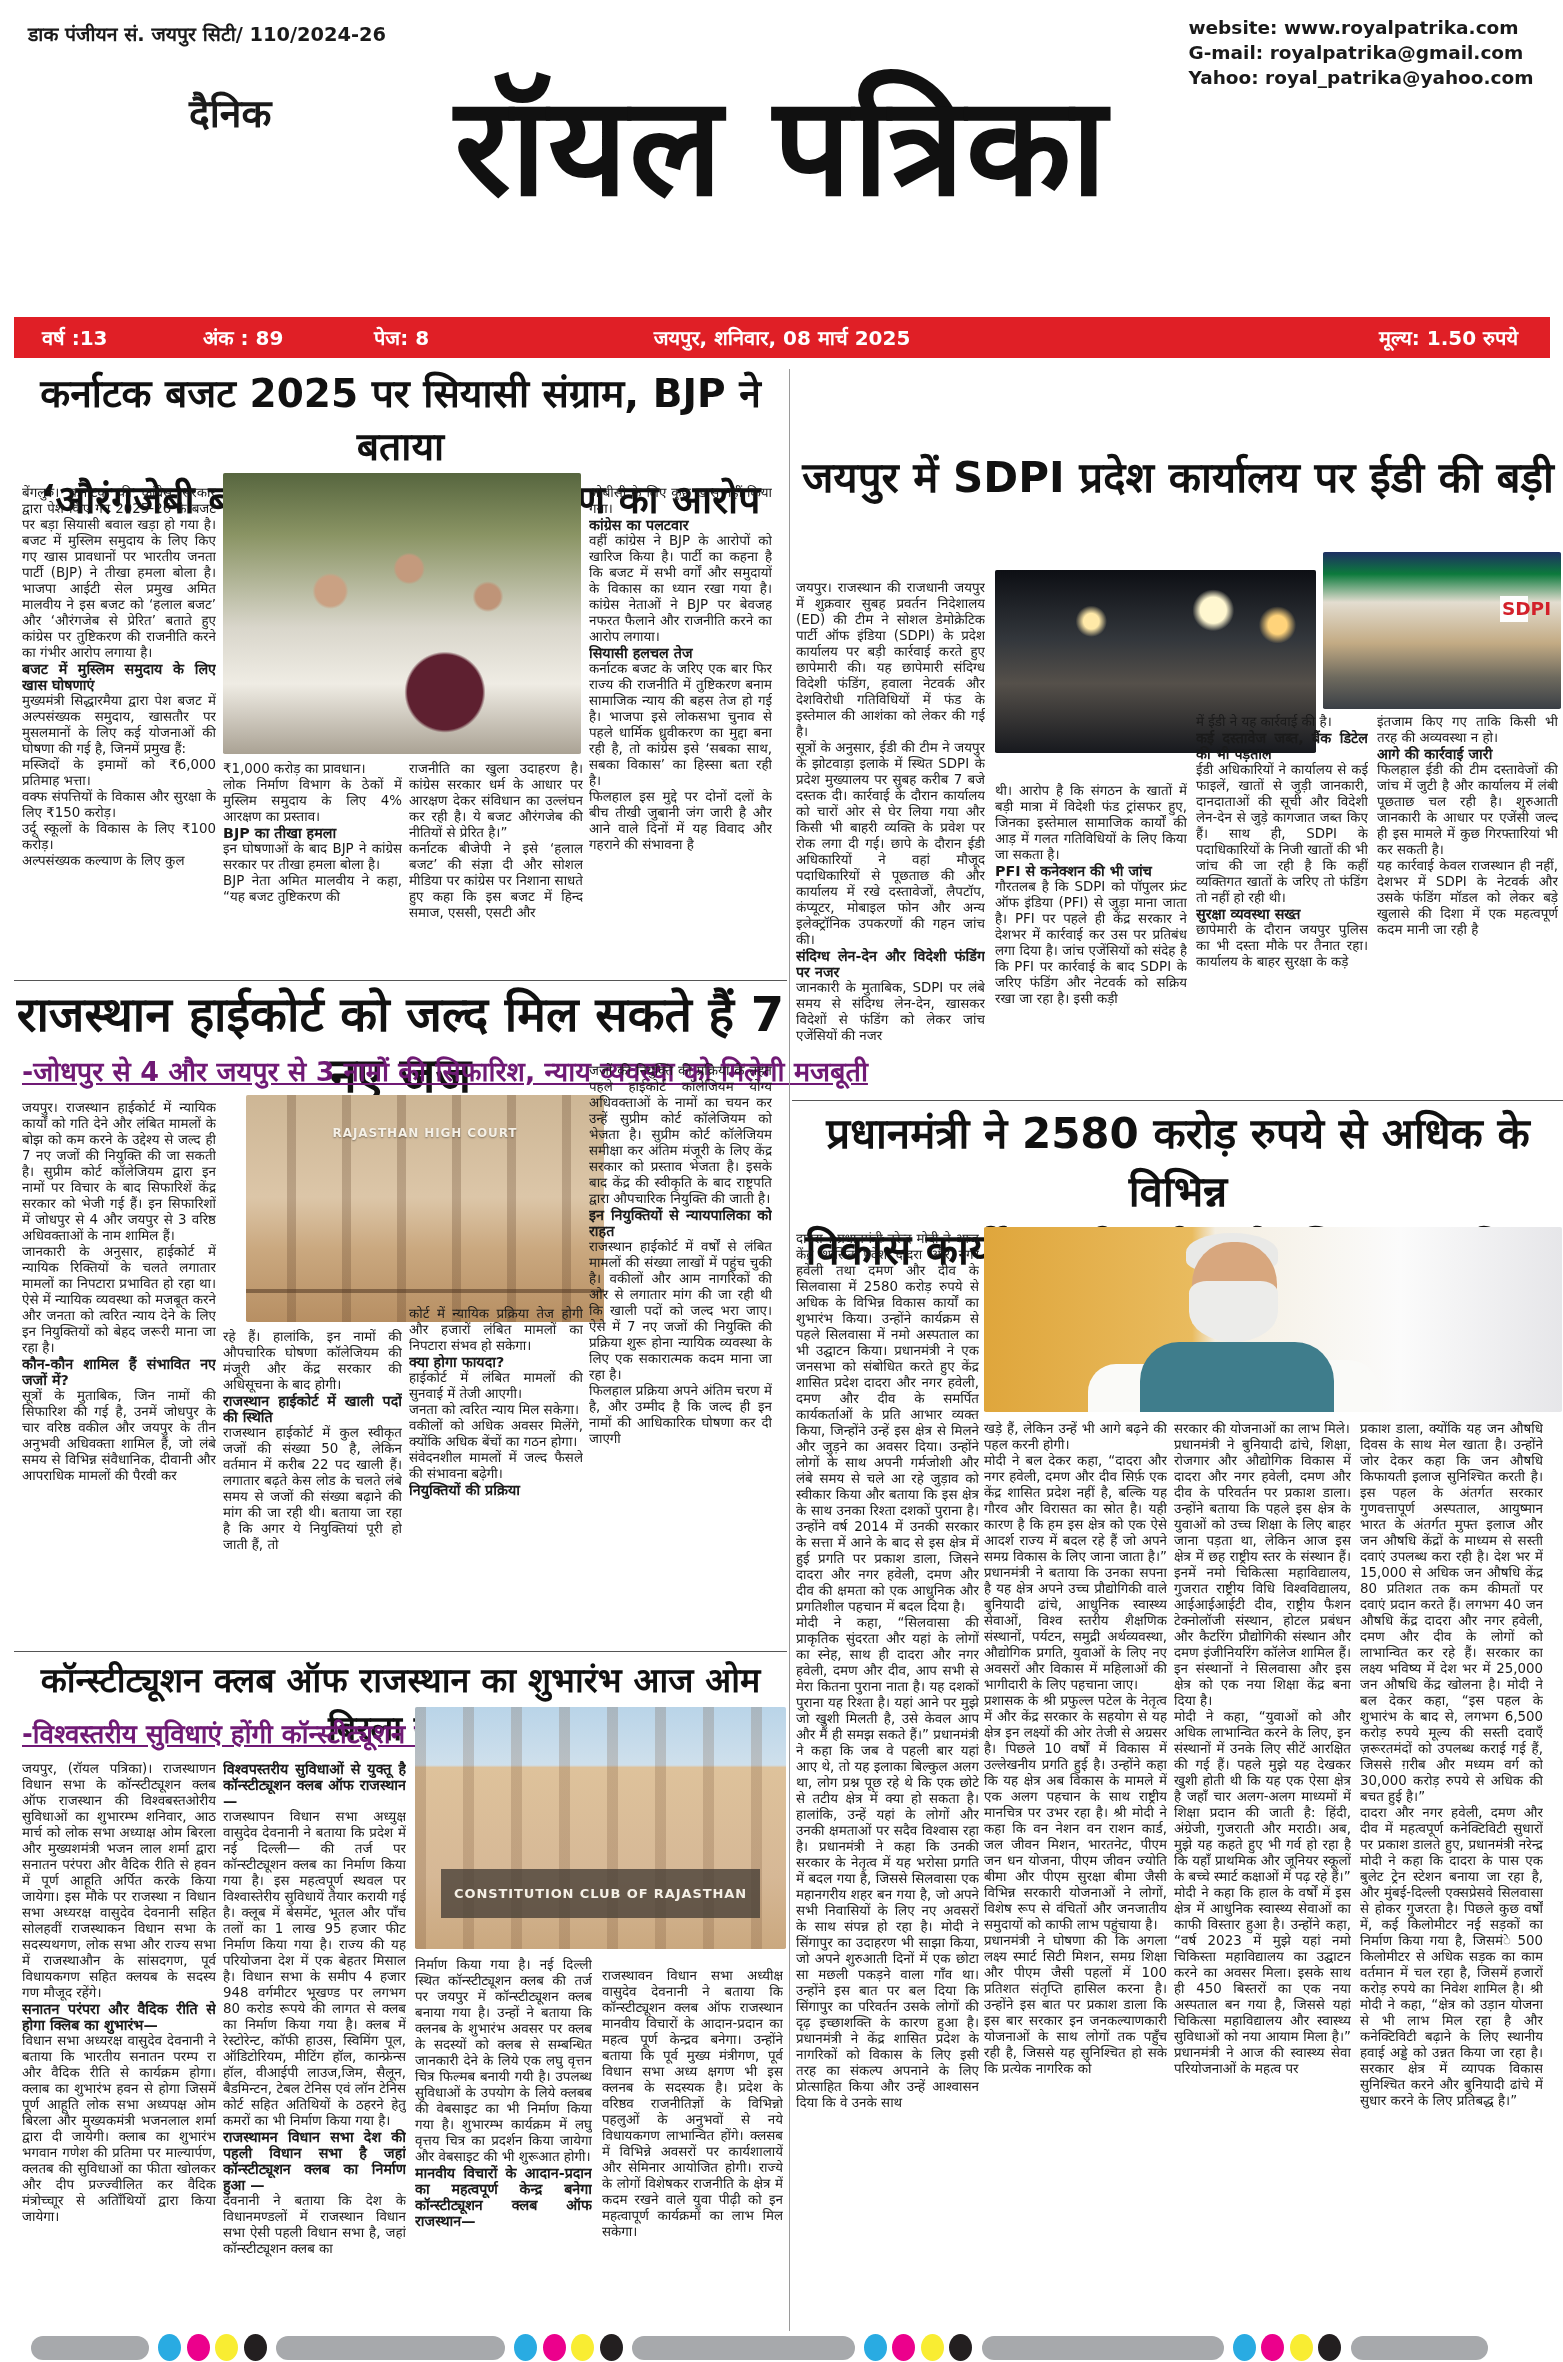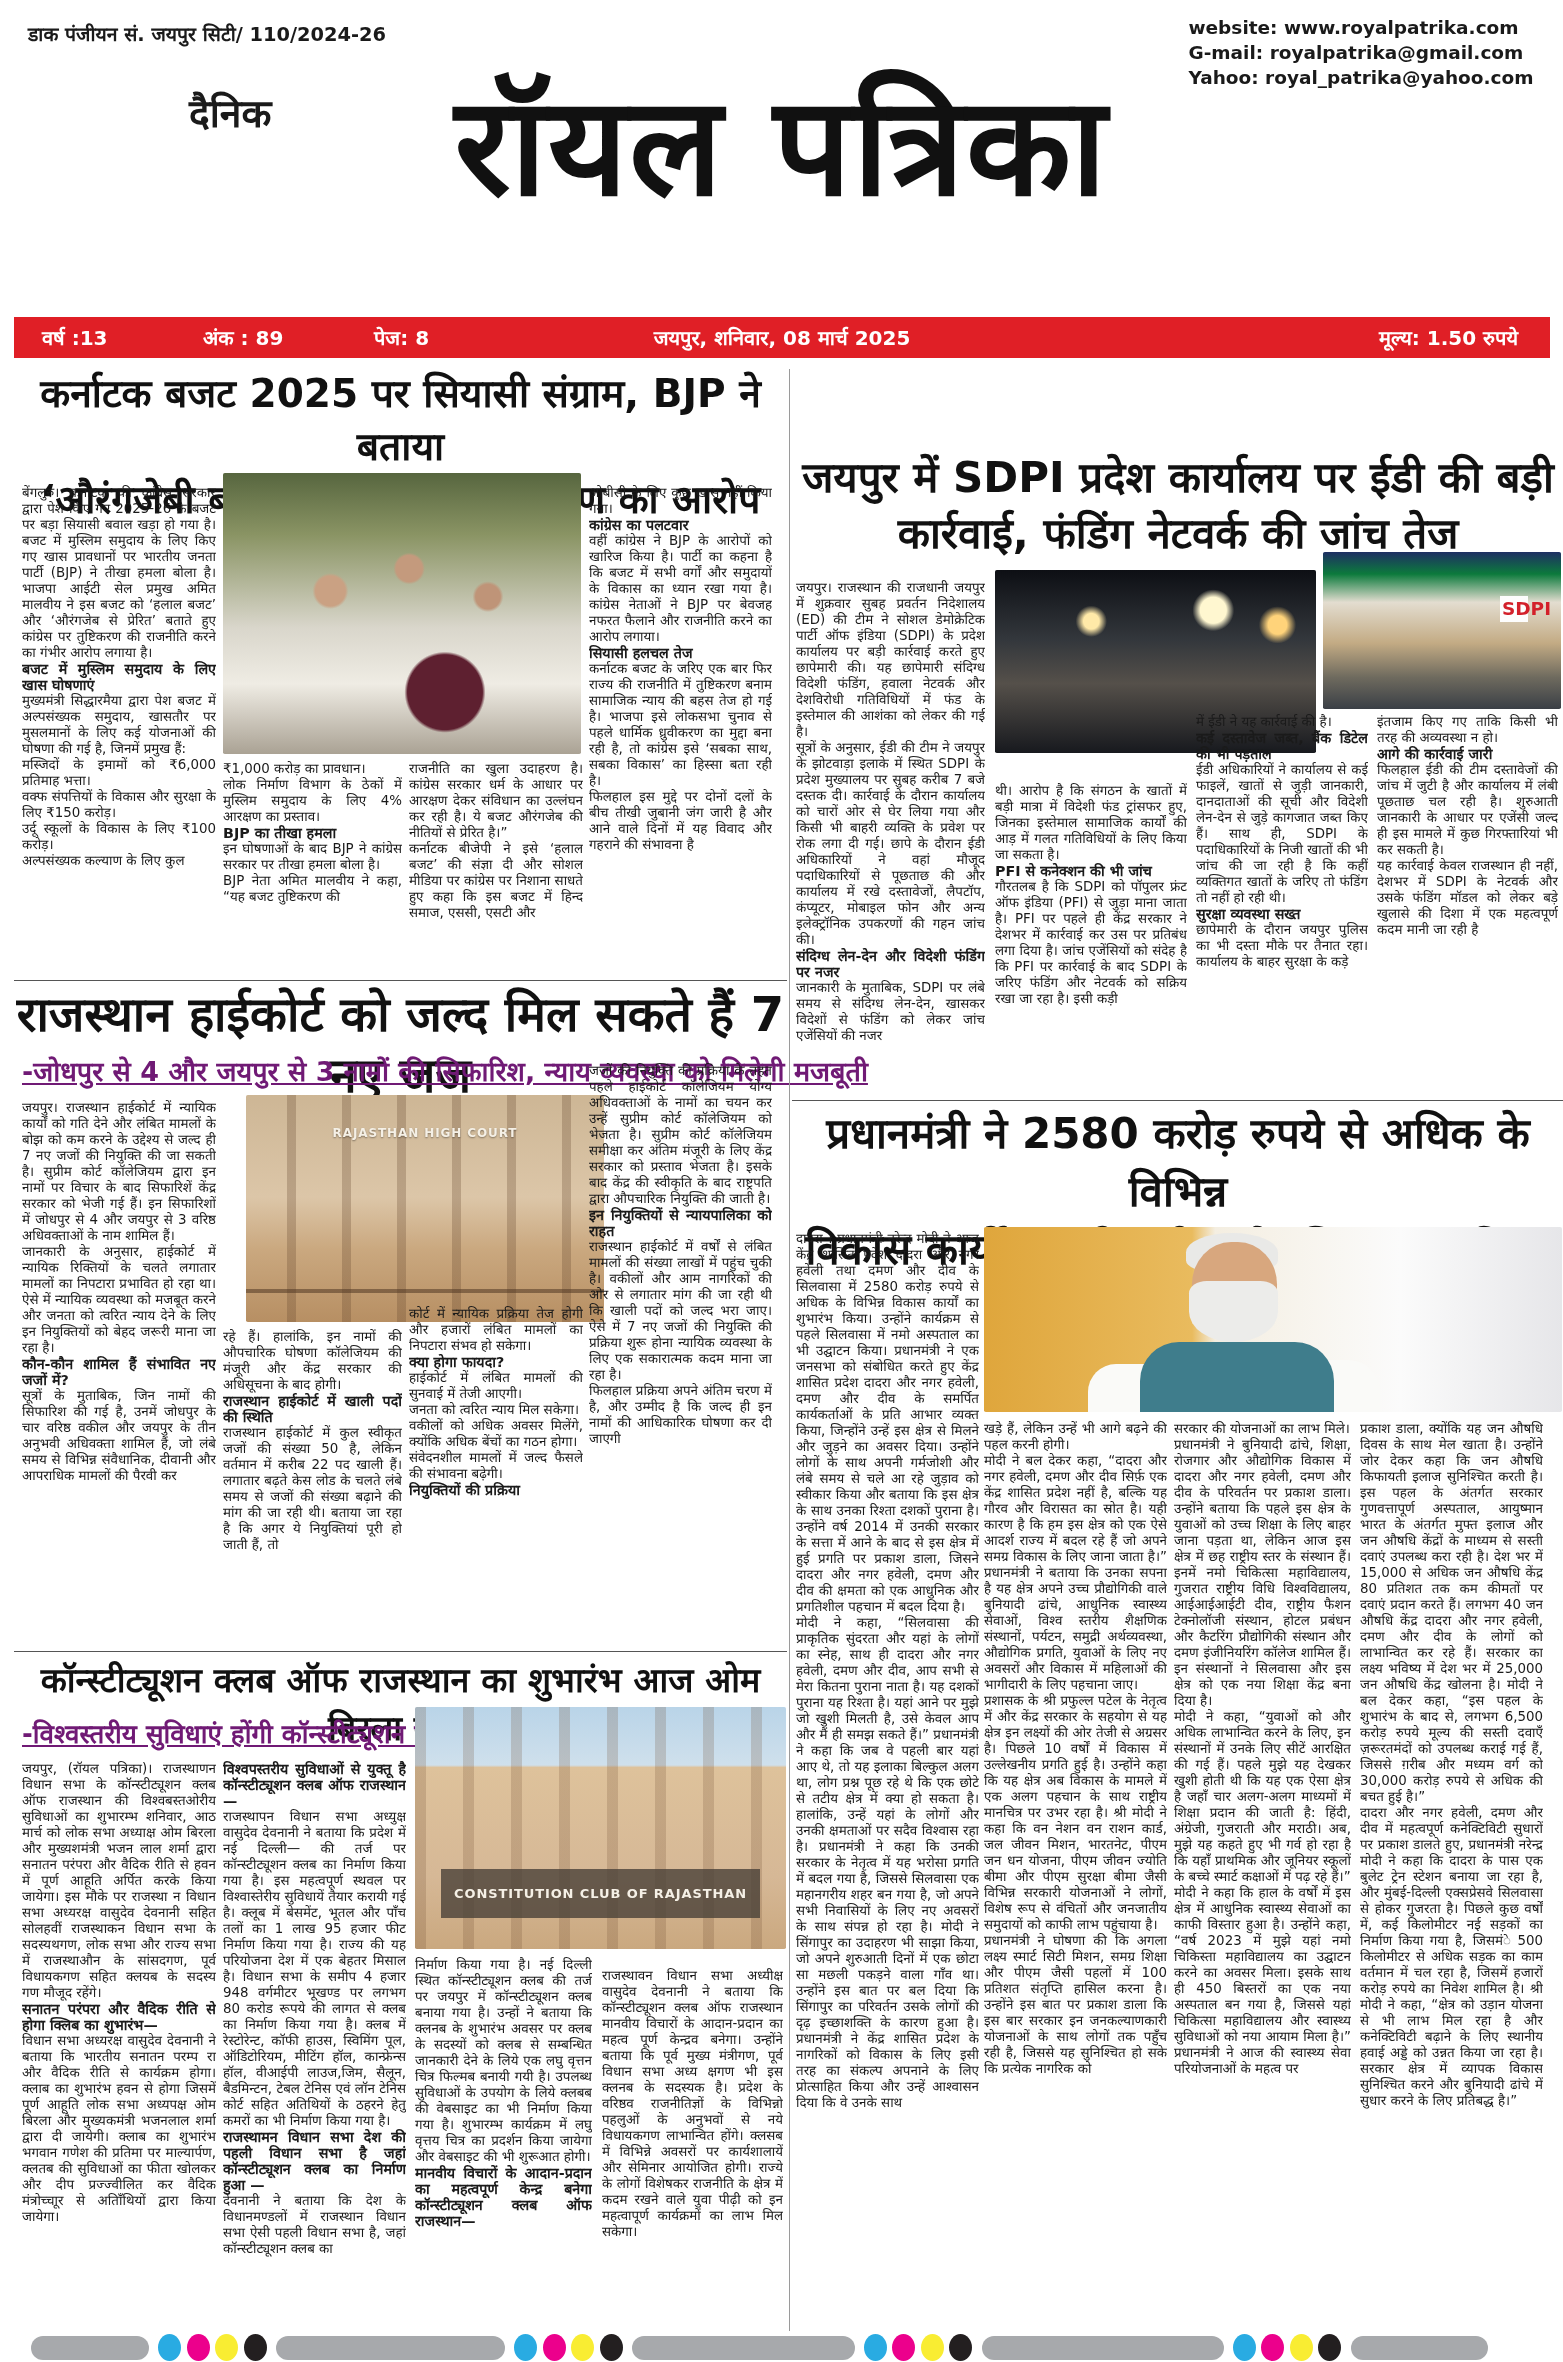--- a/index.html
+++ b/index.html
@@ -104,21 +104,20 @@
     <p class="sub">कांग्रेस का पलटवार</p>
     <p class="para">वहीं कांग्रेस ने BJP के आरोपों को खारिज किया है। पार्टी का कहना है कि बजट में सभी वर्गों और समुदायों के विकास का ध्यान रखा गया है। कांग्रेस नेताओं ने BJP पर बेवजह नफरत फैलाने और राजनीति करने का आरोप लगाया।</p>
     <p class="sub">सियासी हलचल तेज</p>
     <p class="para">कर्नाटक बजट के जरिए एक बार फिर राज्य की राजनीति में तुष्टिकरण बनाम सामाजिक न्याय की बहस तेज हो गई है। भाजपा इसे लोकसभा चुनाव से पहले धार्मिक ध्रुवीकरण का मुद्दा बना रही है, तो कांग्रेस इसे ‘सबका साथ, सबका विकास’ का हिस्सा बता रही है।</p>
     <p class="para">फिलहाल इस मुद्दे पर दोनों दलों के बीच तीखी जुबानी जंग जारी है और आने वाले दिनों में यह विवाद और गहराने की संभावना है</p>
   </div>
 <div class="rule-h" style="left:14px;top:980px;width:773px;"></div>
 
 <div class="abs headline" style="left:792px;top:450px;width:772px;font-size:42px;line-height:56px;">
   <div>जयपुर में SDPI प्रदेश कार्यालय पर ईडी की बड़ी</div>
-  <div>कार्रवाई, फंडिंग नेटवर्क की जांच तेज</div>
 </div>
 <div class="col" style="left:796px;top:580px;width:189px;height:517px;">
     <p class="para">जयपुर। राजस्थान की राजधानी जयपुर में शुक्रवार सुबह प्रवर्तन निदेशालय (ED) की टीम ने सोशल डेमोक्रेटिक पार्टी ऑफ इंडिया (SDPI) के प्रदेश कार्यालय पर बड़ी कार्रवाई करते हुए छापेमारी की। यह छापेमारी संदिग्ध विदेशी फंडिंग, हवाला नेटवर्क और देशविरोधी गतिविधियों में फंड के इस्तेमाल की आशंका को लेकर की गई है।</p>
     <p class="para">सूत्रों के अनुसार, ईडी की टीम ने जयपुर के झोटवाड़ा इलाके में स्थित SDPI के प्रदेश मुख्यालय पर सुबह करीब 7 बजे दस्तक दी। कार्रवाई के दौरान कार्यालय को चारों ओर से घेर लिया गया और किसी भी बाहरी व्यक्ति के प्रवेश पर रोक लगा दी गई। छापे के दौरान ईडी अधिकारियों ने वहां मौजूद पदाधिकारियों से पूछताछ की और कार्यालय में रखे दस्तावेजों, लैपटॉप, कंप्यूटर, मोबाइल फोन और अन्य इलेक्ट्रॉनिक उपकरणों की गहन जांच की।</p>
     <p class="sub">संदिग्ध लेन-देन और विदेशी फंडिंग पर नजर</p>
     <p class="para">जानकारी के मुताबिक, SDPI पर लंबे समय से संदिग्ध लेन-देन, खासकर विदेशों से फंडिंग को लेकर जांच एजेंसियों की नजर</p>
   </div>
 <div class="photo ph-night" style="left:995px;top:570px;width:321px;height:183px;"></div>
 <div class="photo ph-police" style="left:1323px;top:552px;width:238px;height:157px;">
   <span class="sdpi-tag">SDPI</span>

